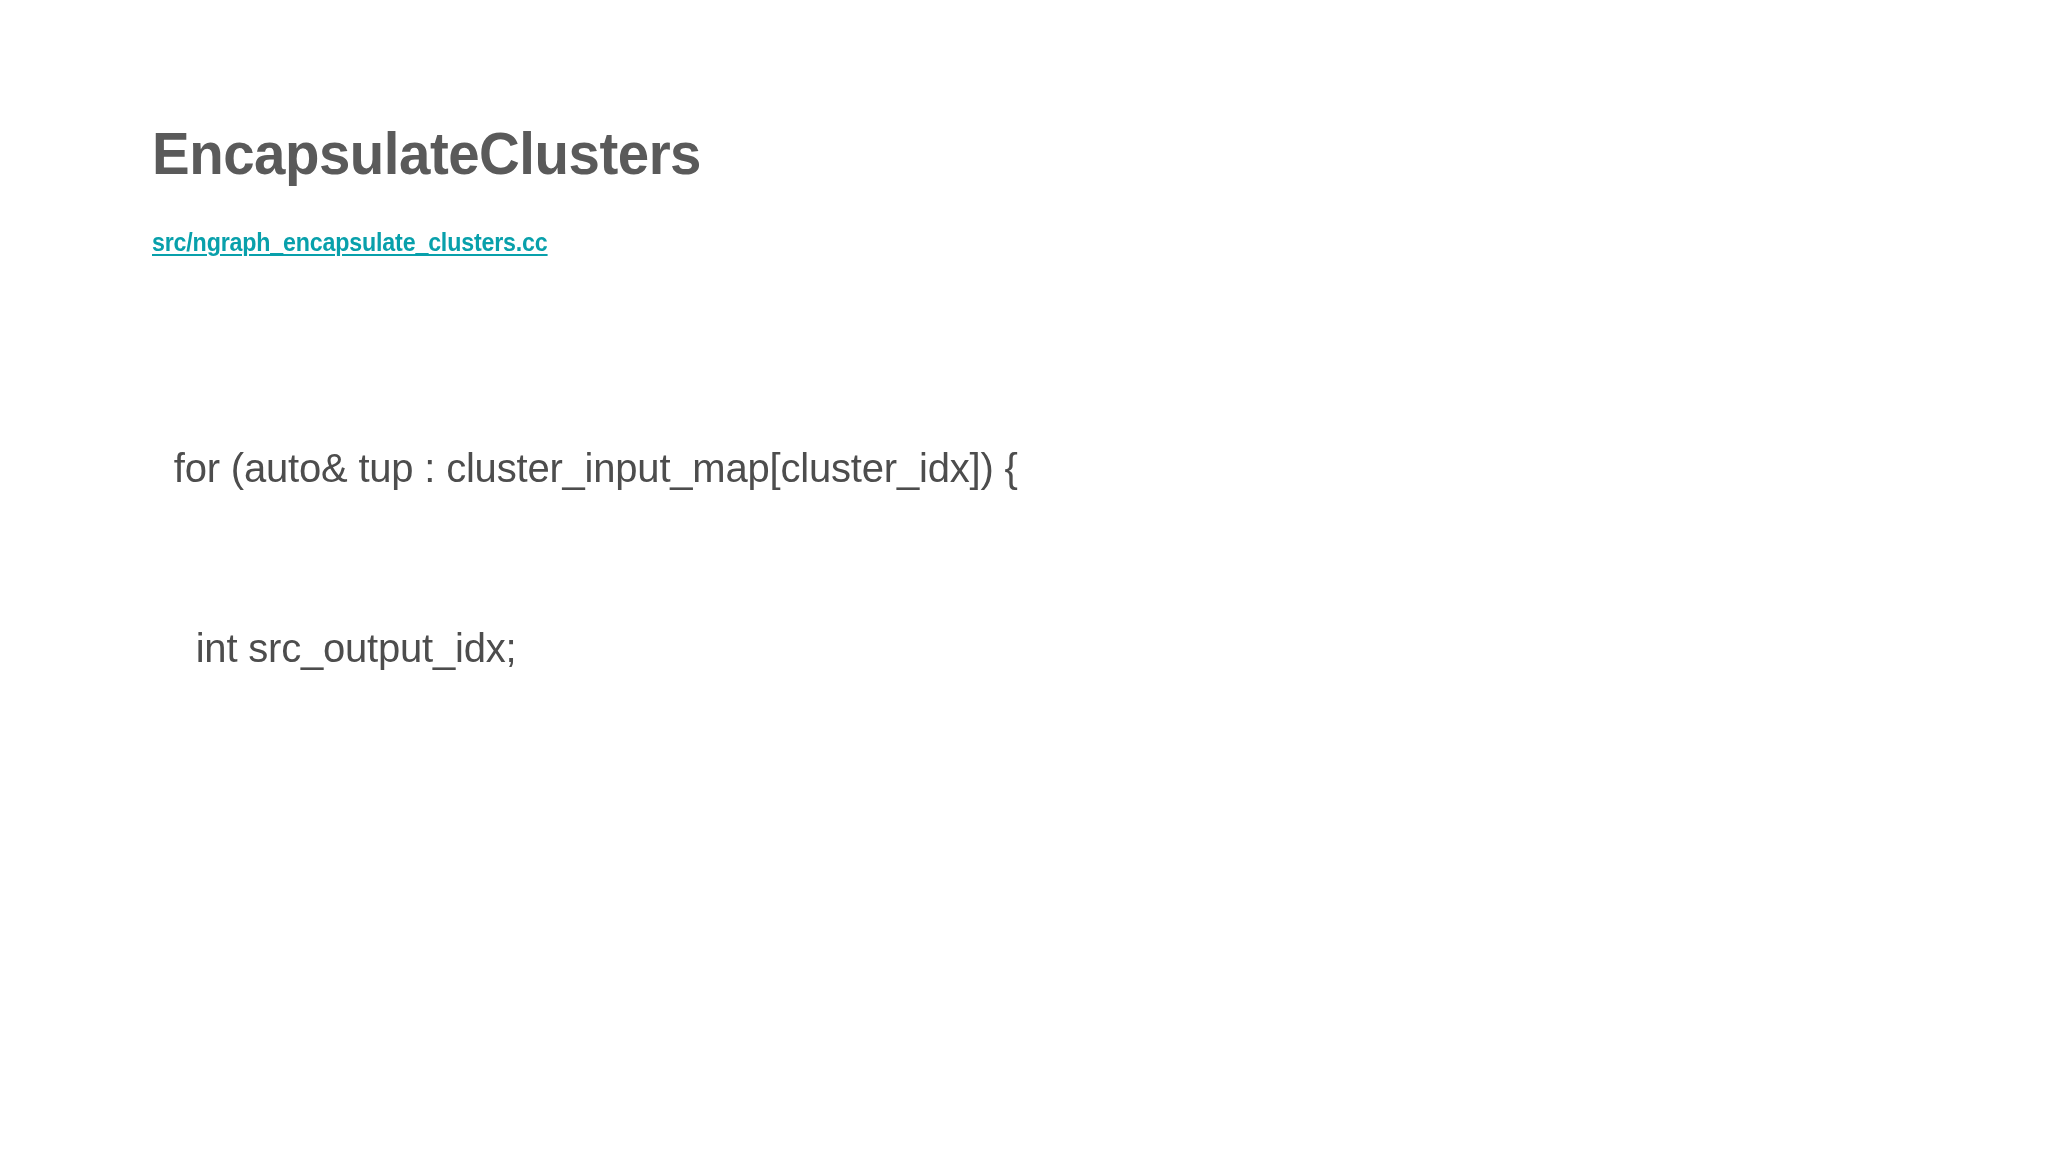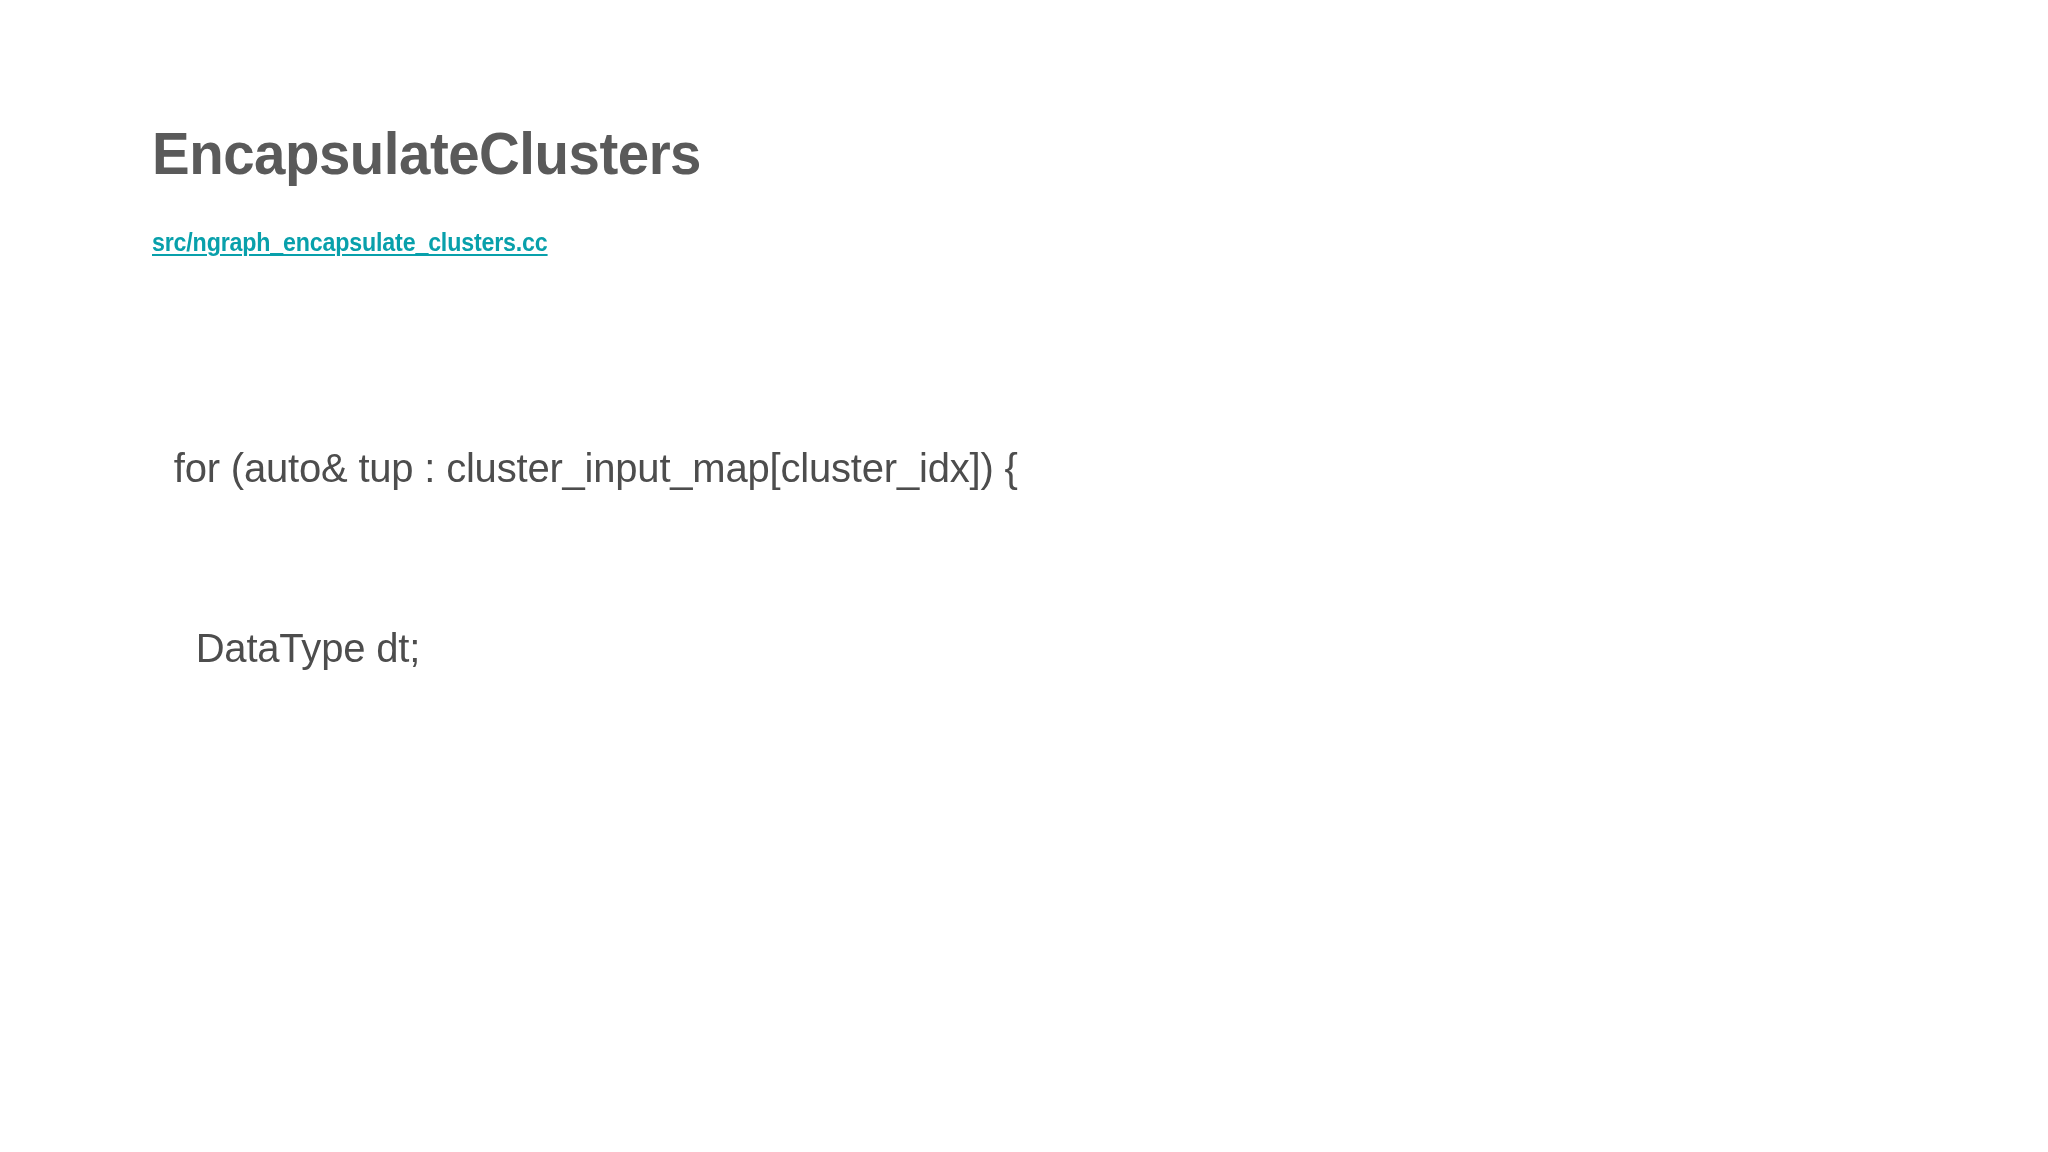--- a/index.html
+++ b/index.html
@@ -83,21 +83,21 @@
 <body>
 
 <div class="slide">
 
   <h1 class="slide-title">EncapsulateClusters</h1>
 
   <a class="source-link">src/ngraph_encapsulate_clusters.cc</a>
 
   <div class="code-block">
     <span class="code-line">  for (auto&amp; tup : cluster_input_map[cluster_idx]) {</span>
-    <span class="code-line">    DataType dt;</span>
+    <span class="code-line">    int src_output_idx;</span>
     
     
     
     
     
 
     
 
     
   </div>

